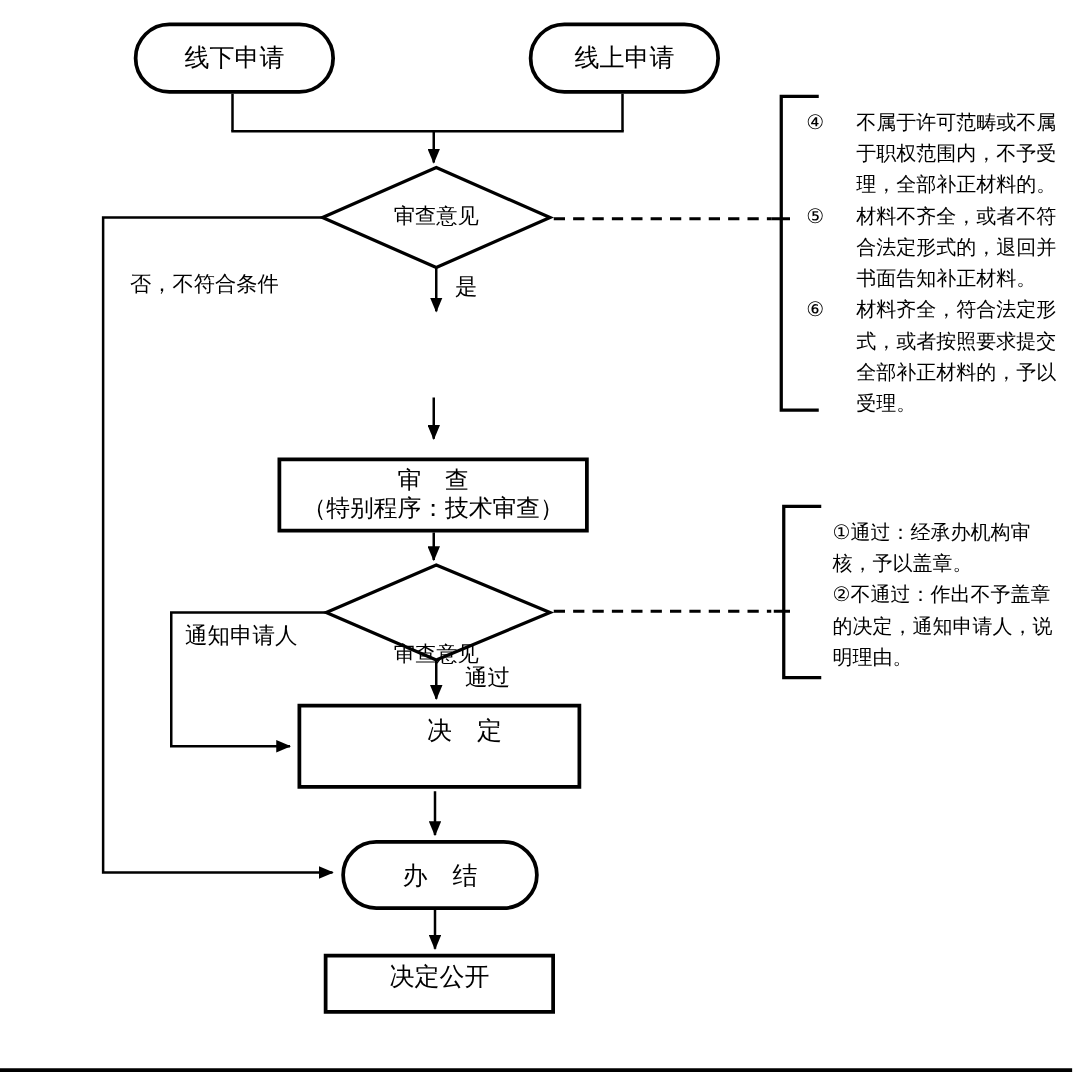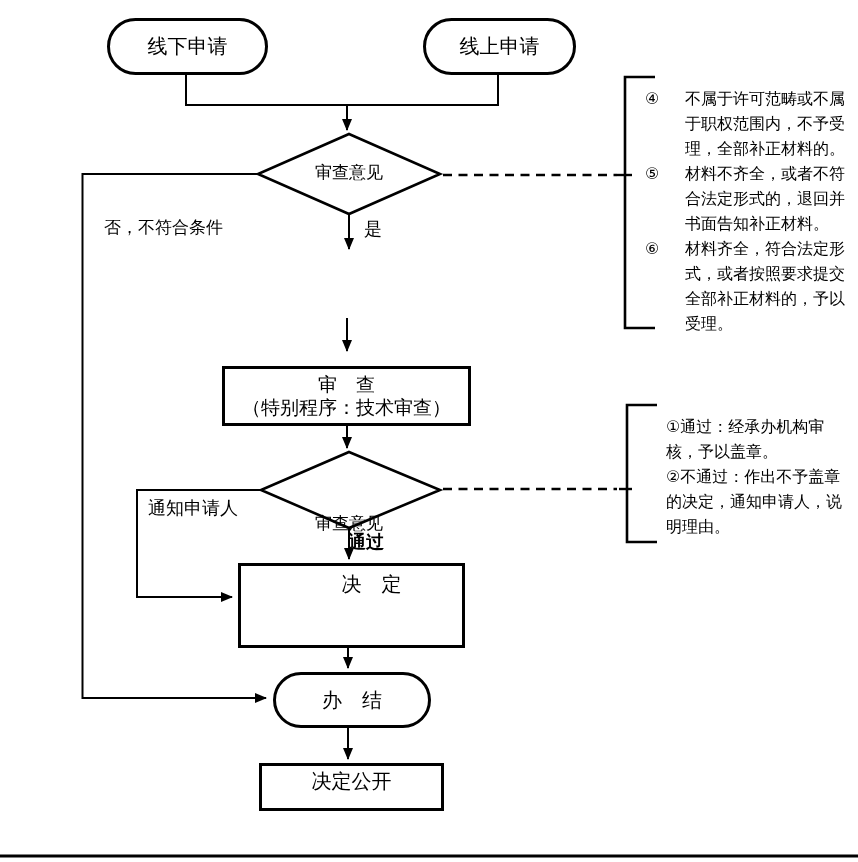--- a/index.html
+++ b/index.html
@@ -11,35 +11,35 @@
   .layer{position:absolute;left:0;top:0;width:858px;height:862px;}
   .node{
     position:absolute;border:3px solid #000;background:#fff;
     display:flex;justify-content:center;box-sizing:border-box;
     font-size:20px;white-space:pre-line;text-align:center;
   }
   .stadium{border-radius:29px;align-items:center;}
   .rect{align-items:flex-start;}
   .n-accept{left:256px;top:252px;width:182px;height:67px;padding-top:6px;}
   .n-review{left:222px;top:366px;width:249px;height:60px;align-items:center;font-size:19px;line-height:23px;}
-  .n-decision{left:238px;top:563px;width:227px;height:85px;padding-top:5px;padding-left:40px;}
+  .n-decision{left:238px;top:563px;width:227px;height:68px;padding-top:5px;padding-left:40px;}
   .n-publish{left:259px;top:763px;width:185px;height:48px;padding-top:2px;}
   .n-offline{left:107px;top:18px;width:161px;height:57px;}
   .n-online{left:423px;top:18px;width:153px;height:57px;}
   .n-complete{left:273px;top:672px;width:158px;height:56px;}
   .dtext{
     position:absolute;width:180px;text-align:center;font-size:17px;line-height:20px;
   }
   .t-d1{left:259px;top:163px;}
   .t-d2{left:259px;top:498px;margin-top:16px;}
   .elabel{position:absolute;font-size:18px;line-height:19px;white-space:nowrap;}
   .lbl-no{left:104px;top:186px;font-size:17px;margin-top:32px;}
   .lbl-yes{left:364px;top:220px;}
   .lbl-notpass{left:148px;top:499px;}
-  .lbl-pass{left:348px;top:533px;font-weight:bold;}
+  .lbl-pass{left:372px;top:533px;}
   .ann{position:absolute;font-size:16px;line-height:25px;}
   .ann1{left:645px;top:86px;width:208px;}
   .ann2{left:666px;top:414px;width:190px;white-space:pre-line;}
   .ann-item{display:flex;align-items:flex-start;}
   .ann-item .mk{flex:0 0 40px;}
   .ann-item .at{flex:1;white-space:pre-line;}
 </style>
 </head>
 <body>
 

